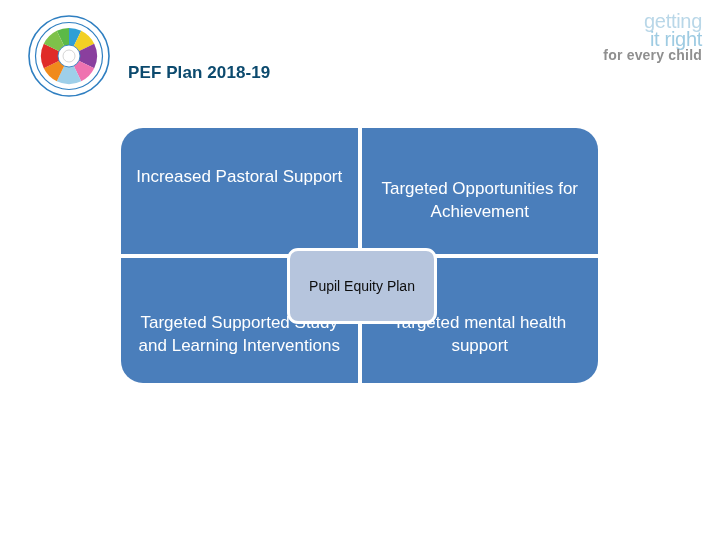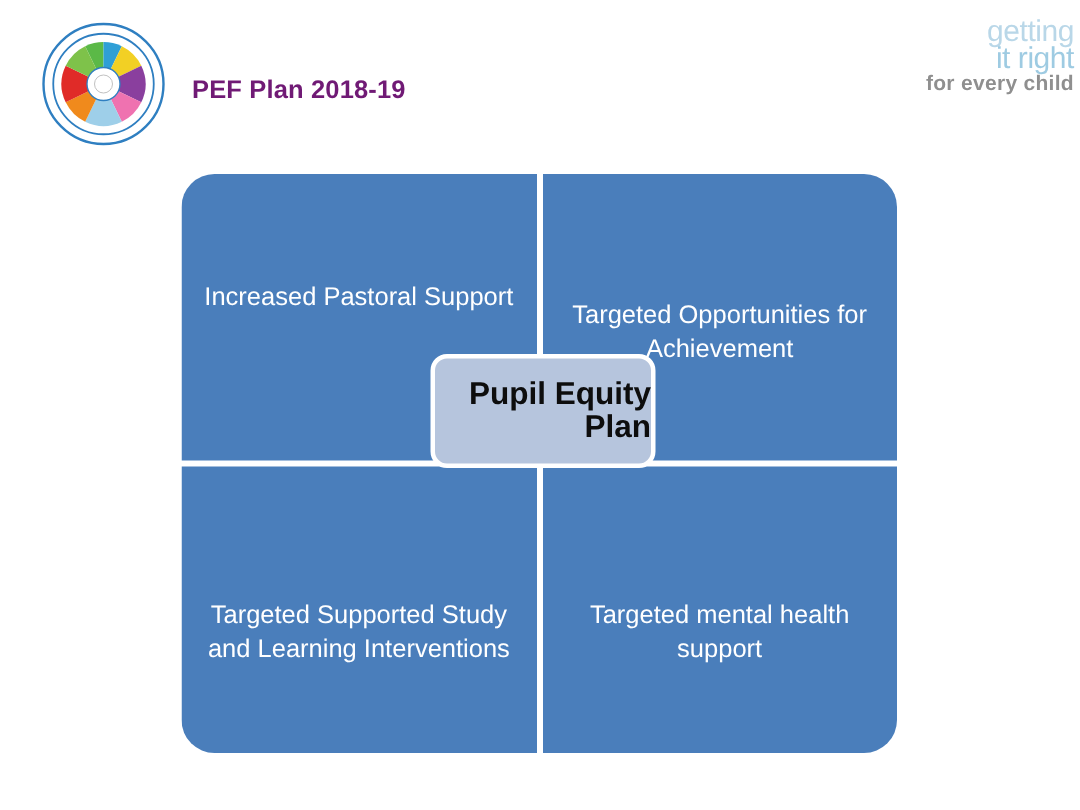--- a/index.html
+++ b/index.html
@@ -29,32 +29,32 @@
     left: 27px;
     top: 14px;
     width: 84px;
     height: 84px;
   }
   .logo-wrap svg { display: block; }
 
   .page-title {
     position: absolute;
     left: 128px;
-    top: 50px;
+    top: 63px;
     font-size: 17px;
     font-weight: bold;
-    color: #701a75;
+    color: #0c4a6e;
     letter-spacing: 0.1px;
     white-space: nowrap;
   }
 
   
   .brand {
     position: absolute;
-    right: 4px;
+    right: 18px;
     top: 12px;
     width: 118px;
     text-align: right;
   }
   .brand-getting {
     font-size: 20px;
     line-height: 18px;
     color: #b9d7e8;
     font-weight: normal;
     letter-spacing: -0.3px;
@@ -77,23 +77,23 @@
     font-size: 10px;
     line-height: 13px;
     color: #1a1a1a;
     text-align: right;
   }
 
   
   .diagram {
     position: absolute;
     left: 121px;
-    top: 116px;
+    top: 128px;
     width: 477px;
-    height: 386px;
+    height: 255px;
   }
   .quad-grid {
     position: absolute;
     inset: 0;
     border-radius: 22px;
     overflow: hidden;
     background: #ffffff;
     display: grid;
     grid-template-columns: 1fr 1fr;
     grid-template-rows: 1fr 1fr;
@@ -129,24 +129,23 @@
     box-sizing: border-box;
     background: #b6c5dd;
     border: 3px solid #ffffff;
     border-radius: 11px;
     display: flex;
     align-items: center;
     justify-content: center;
   }
   .hub-text {
     color: #0d0d0d;
-    font-size: 21px;
+    font-size: 14px;
     line-height: 22px;
     text-align: right;
-    font-weight: bold;
   }
 </style>
 </head>
 <body>
 
 <div class="header">
 
   <div class="logo-wrap">
     <svg width="84" height="84" viewBox="0 0 84 84" aria-hidden="true">
       <circle cx="42" cy="42" r="40" fill="#ffffff" stroke="#2f7fc1" stroke-width="1.6"></circle>

